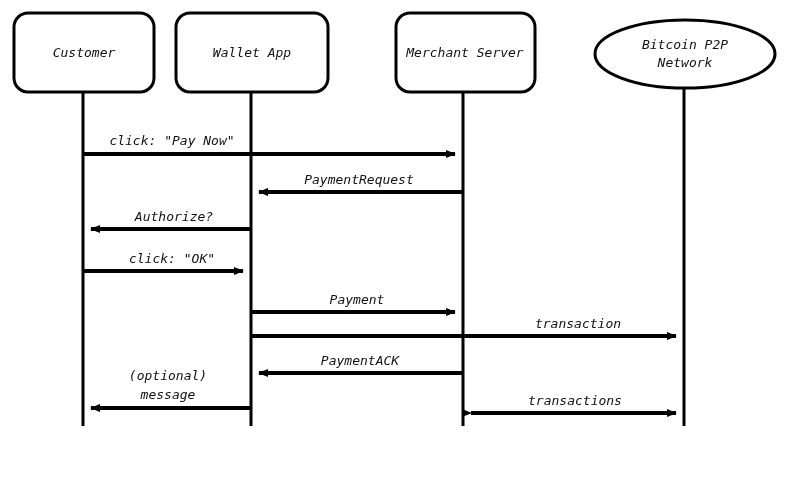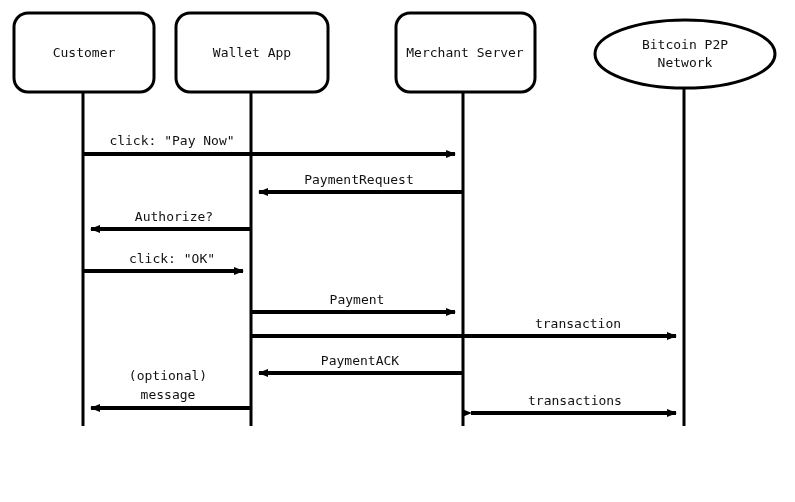--- a/index.html
+++ b/index.html
@@ -7,20 +7,21 @@
     padding: 0;
     background: #ffffff;
   }
   #canvas {
     position: relative;
     width: 795px;
     height: 426px;
     background: #ffffff;
     overflow: hidden;
     font-family: "DejaVu Sans Mono", "Liberation Mono", monospace;
+    font-style: italic;
   }
   #diagram-svg {
     position: absolute;
     left: 0;
     top: 0;
     width: 795px;
     height: 502px;
   }
   .node-shape {
     fill: #ffffff;

